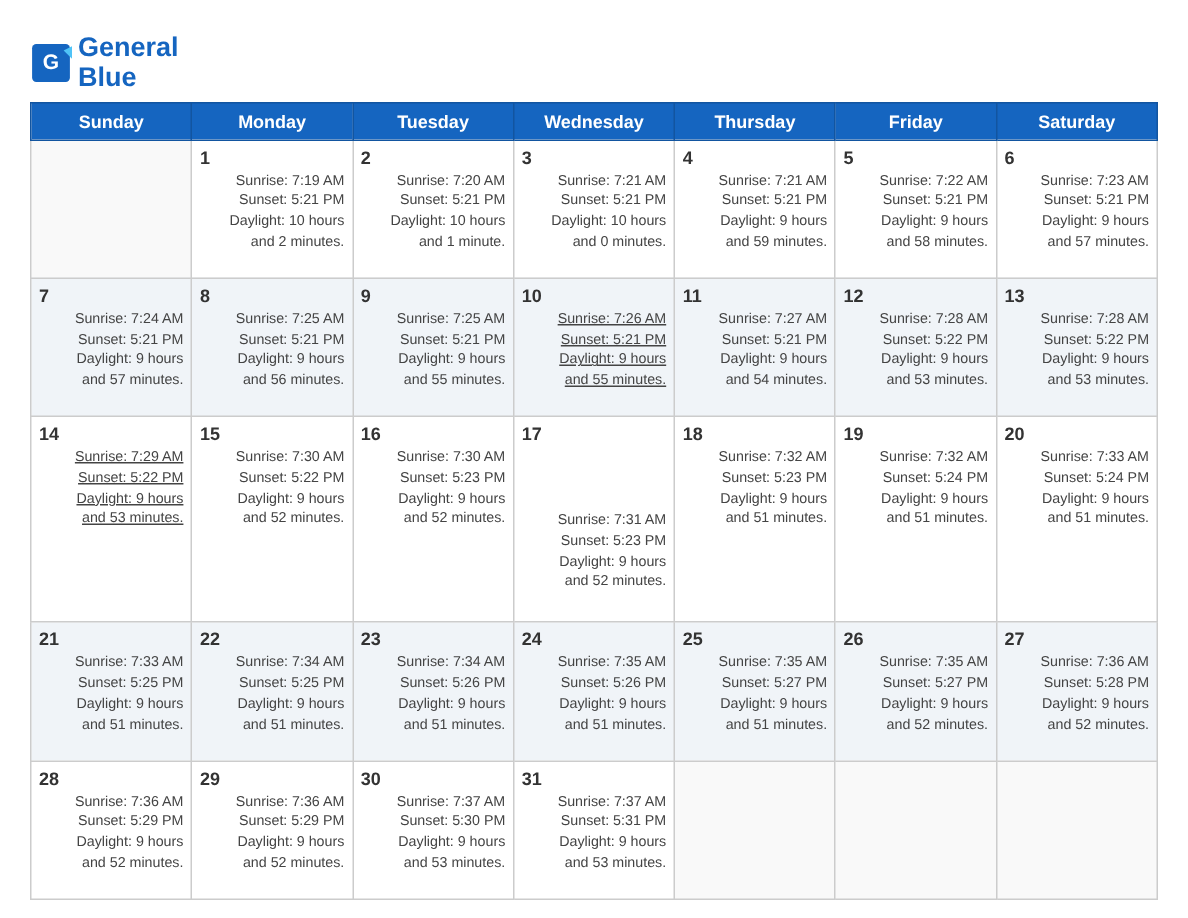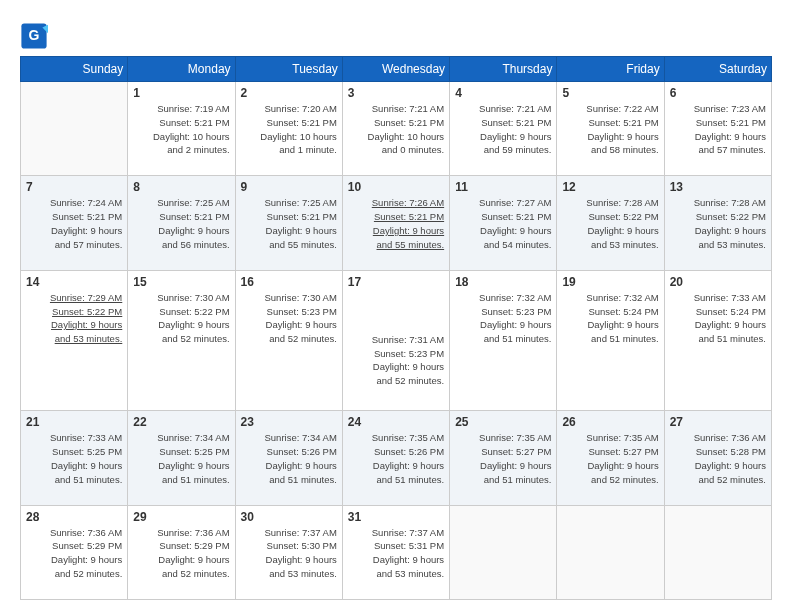--- a/index.html
+++ b/index.html
@@ -60,23 +60,23 @@
       flex: 1;
       border: 1px solid #ccc;
       border-collapse: collapse;
       width: 100%;
       table-layout: fixed;
     }
     .calendar th {
       background: #1565c0;
       color: #fff;
       font-size: 12px;
-      font-weight: normal;
+      font-weight: bold;
       padding: 5px 4px;
-      text-align: right;
+      text-align: center;
       border: 1px solid #1255a0;
     }
     .calendar td {
       border: 1px solid #ccc;
       vertical-align: top;
       padding: 4px 5px;
       font-size: 10px;
       color: #333;
       background: #fff;
       height: 82px;
@@ -105,20 +105,24 @@
 <body>
 
 <div class="page">
   <div class="header">
     <div class="logo">
       <svg class="logo-icon" viewBox="0 0 40 40">
         <rect x="2" y="2" width="36" height="36" rx="4" fill="#1565c0"></rect>
         <text x="20" y="26" text-anchor="middle" fill="white" font-size="20" font-weight="bold" font-family="Arial">G</text>
         <polygon points="32,8 40,4 40,16" fill="#4fc3f7"></polygon>
       </svg>
+      <div class="logo-text">
+        <div><span>General</span></div>
+        <div style="color:#1565c0;">Blue</div>
+      </div>
     </div>
     <div class="title-block">
       <div class="month-title"></div>
       <div class="location"></div>
     </div>
   </div>
 
   <table class="calendar">
     <thead>
       <tr>

